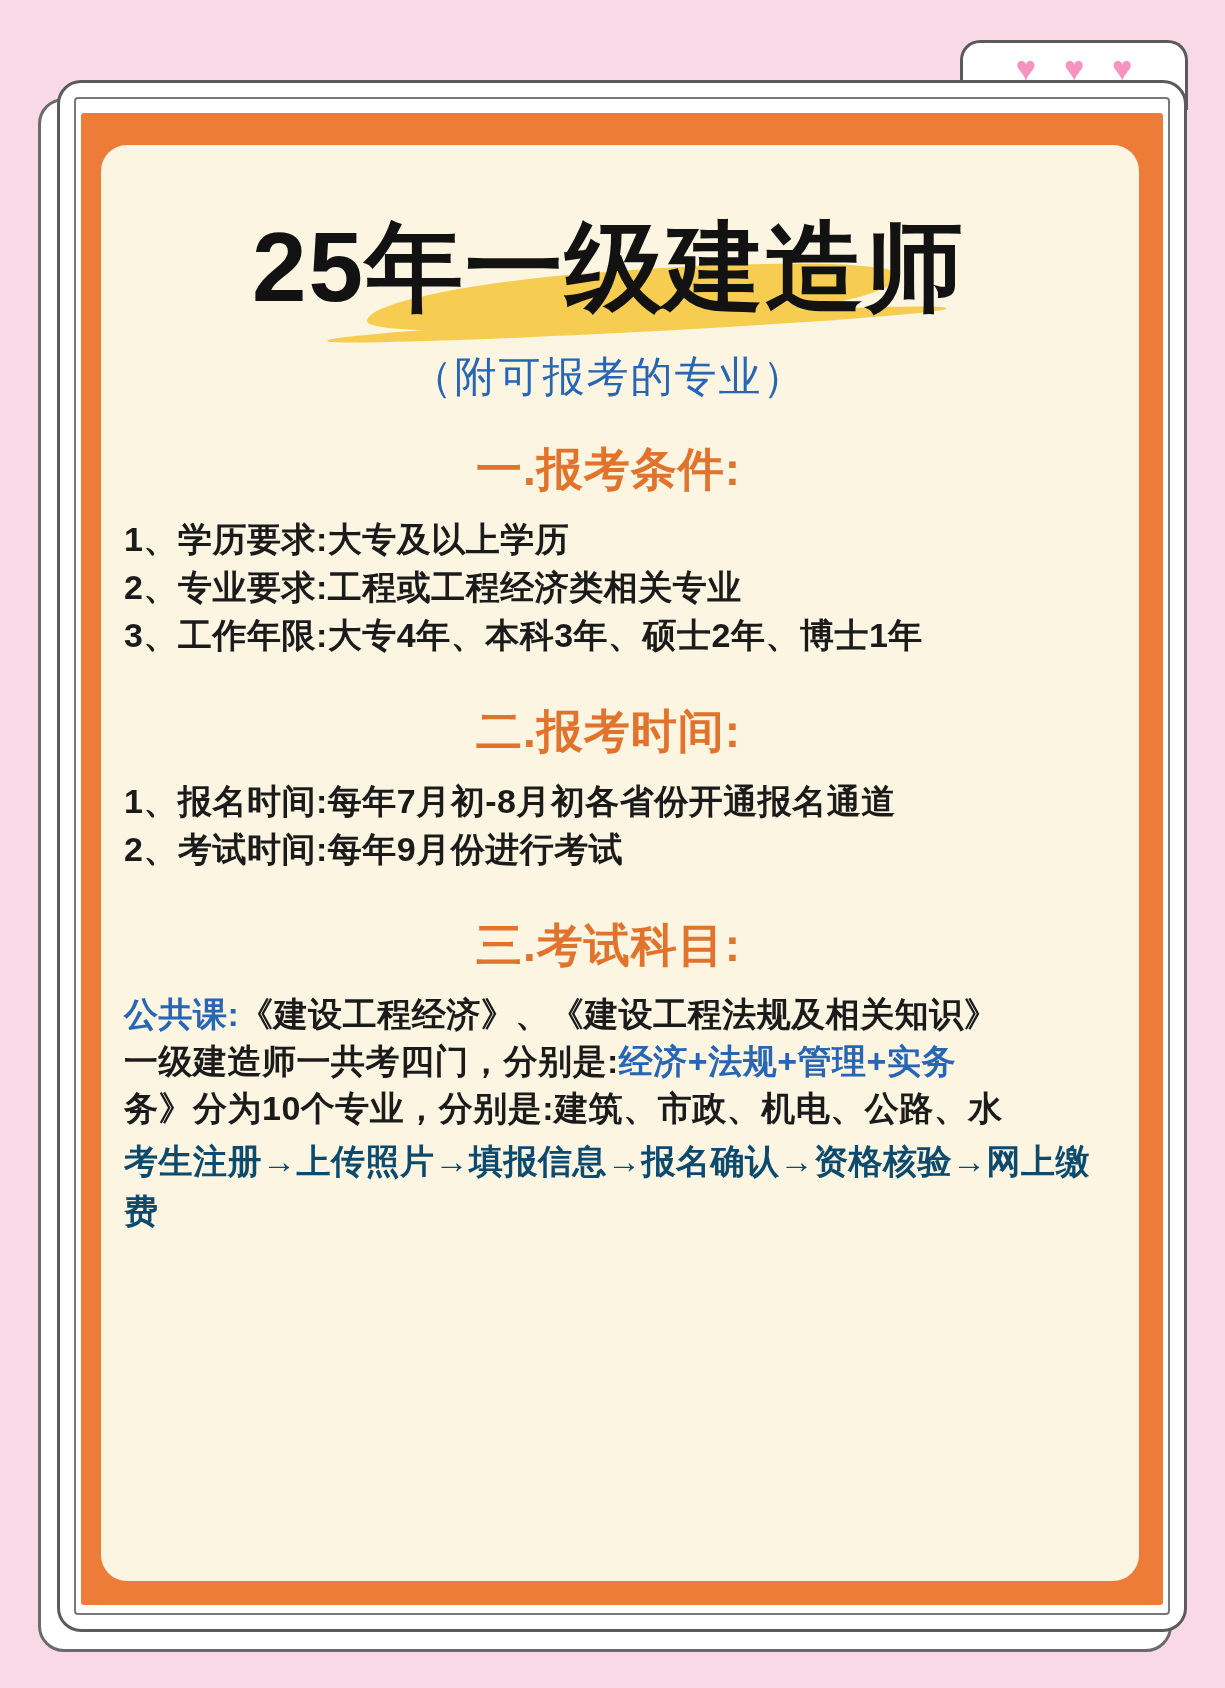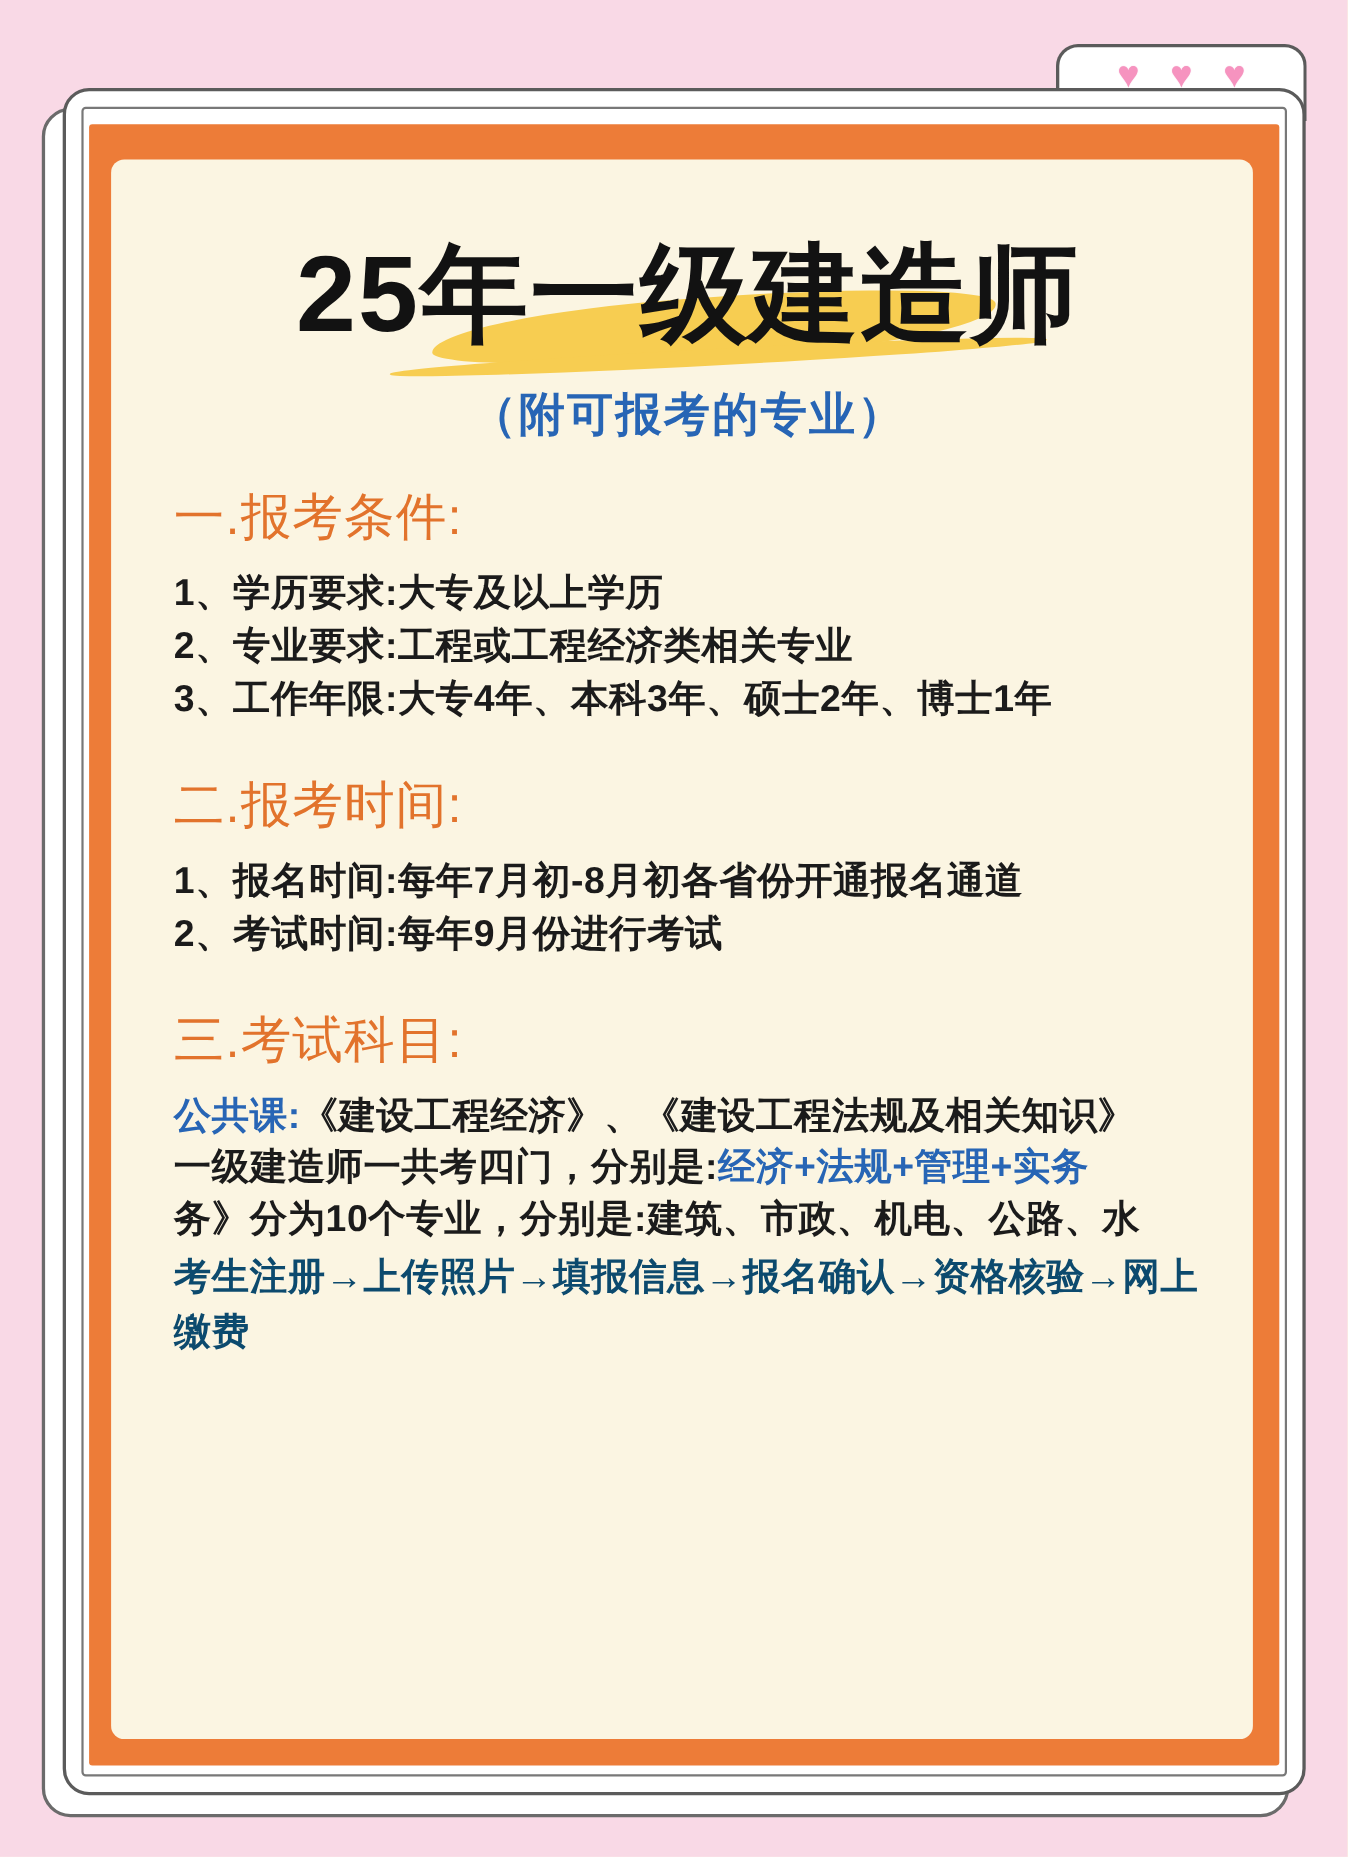--- a/index.html
+++ b/index.html
@@ -36,22 +36,22 @@
     width:100%;height:100%;box-sizing:border-box;
     border:2px solid #787878;border-radius:4px;
     padding:14px 5px 8px 5px;
   }
   .orange-panel{
     position:relative;width:100%;height:100%;box-sizing:border-box;
     background:#ED7C38;border-radius:3px;
   }
   .cream-panel{
     position:absolute;left:20px;top:32px;right:24px;bottom:24px;
-    background:#FBF5E2;border-radius:12px;
-    box-sizing:border-box;padding:42px 46px 20px 57px;
+    background:#FBF5E2;border-radius:26px;
+    box-sizing:border-box;padding:42px 46px 20px 23px;
     overflow:hidden;
   }
 
   
   .title-wrap{
     position:relative;text-align:center;margin-top:14px;height:132px;
   }
   .hl{position:absolute;background:#F7CD51;z-index:0;}
   .hl-main{
     left:25%;top:52%;width:55%;height:42%;
@@ -62,27 +62,27 @@
     left:21%;top:88%;width:64%;height:11%;
     border-radius:50%;transform:rotate(-3deg);
   }
   .title-text{
     position:relative;z-index:1;
     font-size:98px;font-weight:900;color:#121212;letter-spacing:2px;
     line-height:132px;white-space:nowrap;
   }
   .subtitle{
     text-align:center;margin-top:16px;
-    font-size:42px;font-weight:700;color:#2765B5;letter-spacing:2px;
+    font-size:42px;font-weight:400;color:#2765B5;letter-spacing:2px;
   }
 
   
   .sec-heading{
-    font-size:46px;font-weight:400;color:#E2732C;
-    margin:42px 0 14px 0;letter-spacing:1px;
+    font-size:46px;font-weight:700;color:#E2732C;
+    margin:42px 0 14px 0;letter-spacing:1px;text-align:center;
   }
   .sec-heading.first{margin-top:34px;}
   .body-line{
     font-size:34px;font-weight:700;color:#1b1b1b;
     line-height:48px;white-space:nowrap;letter-spacing:0.5px;
   }
   .body-para .body-line{line-height:47px;}
   .blue{color:#2765B5;}
   .flow-text{
     font-size:34px;font-weight:800;color:#0c4a6e;

